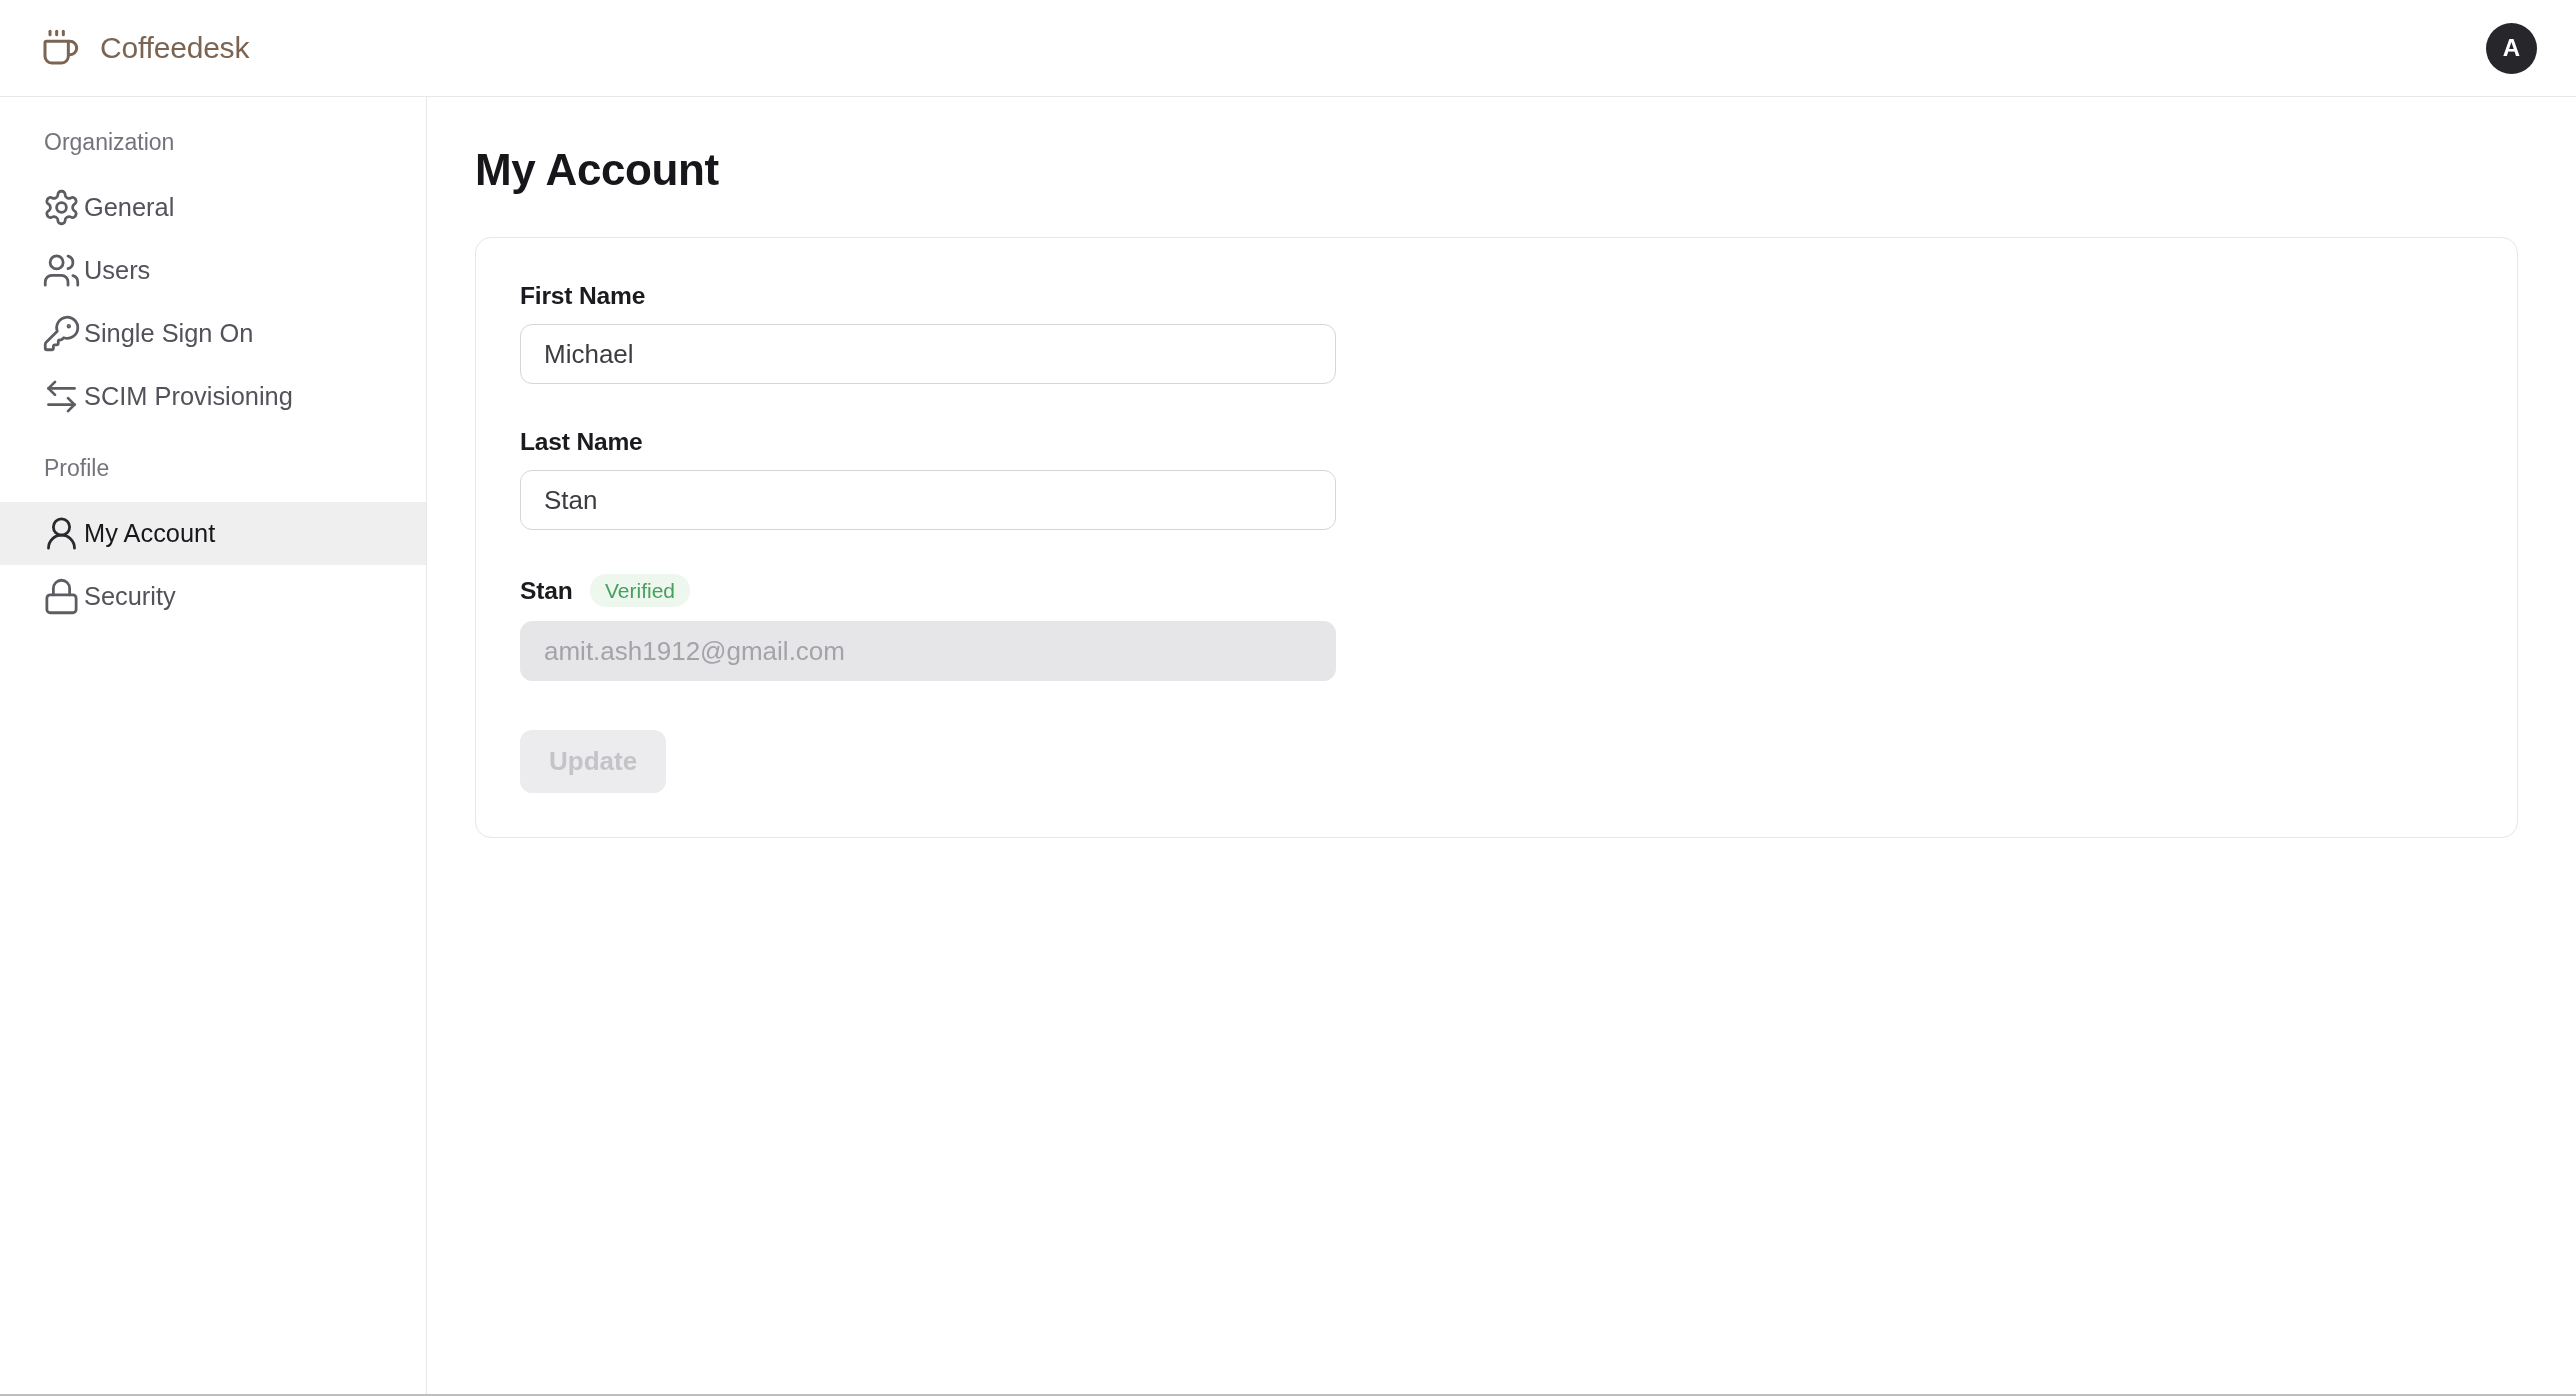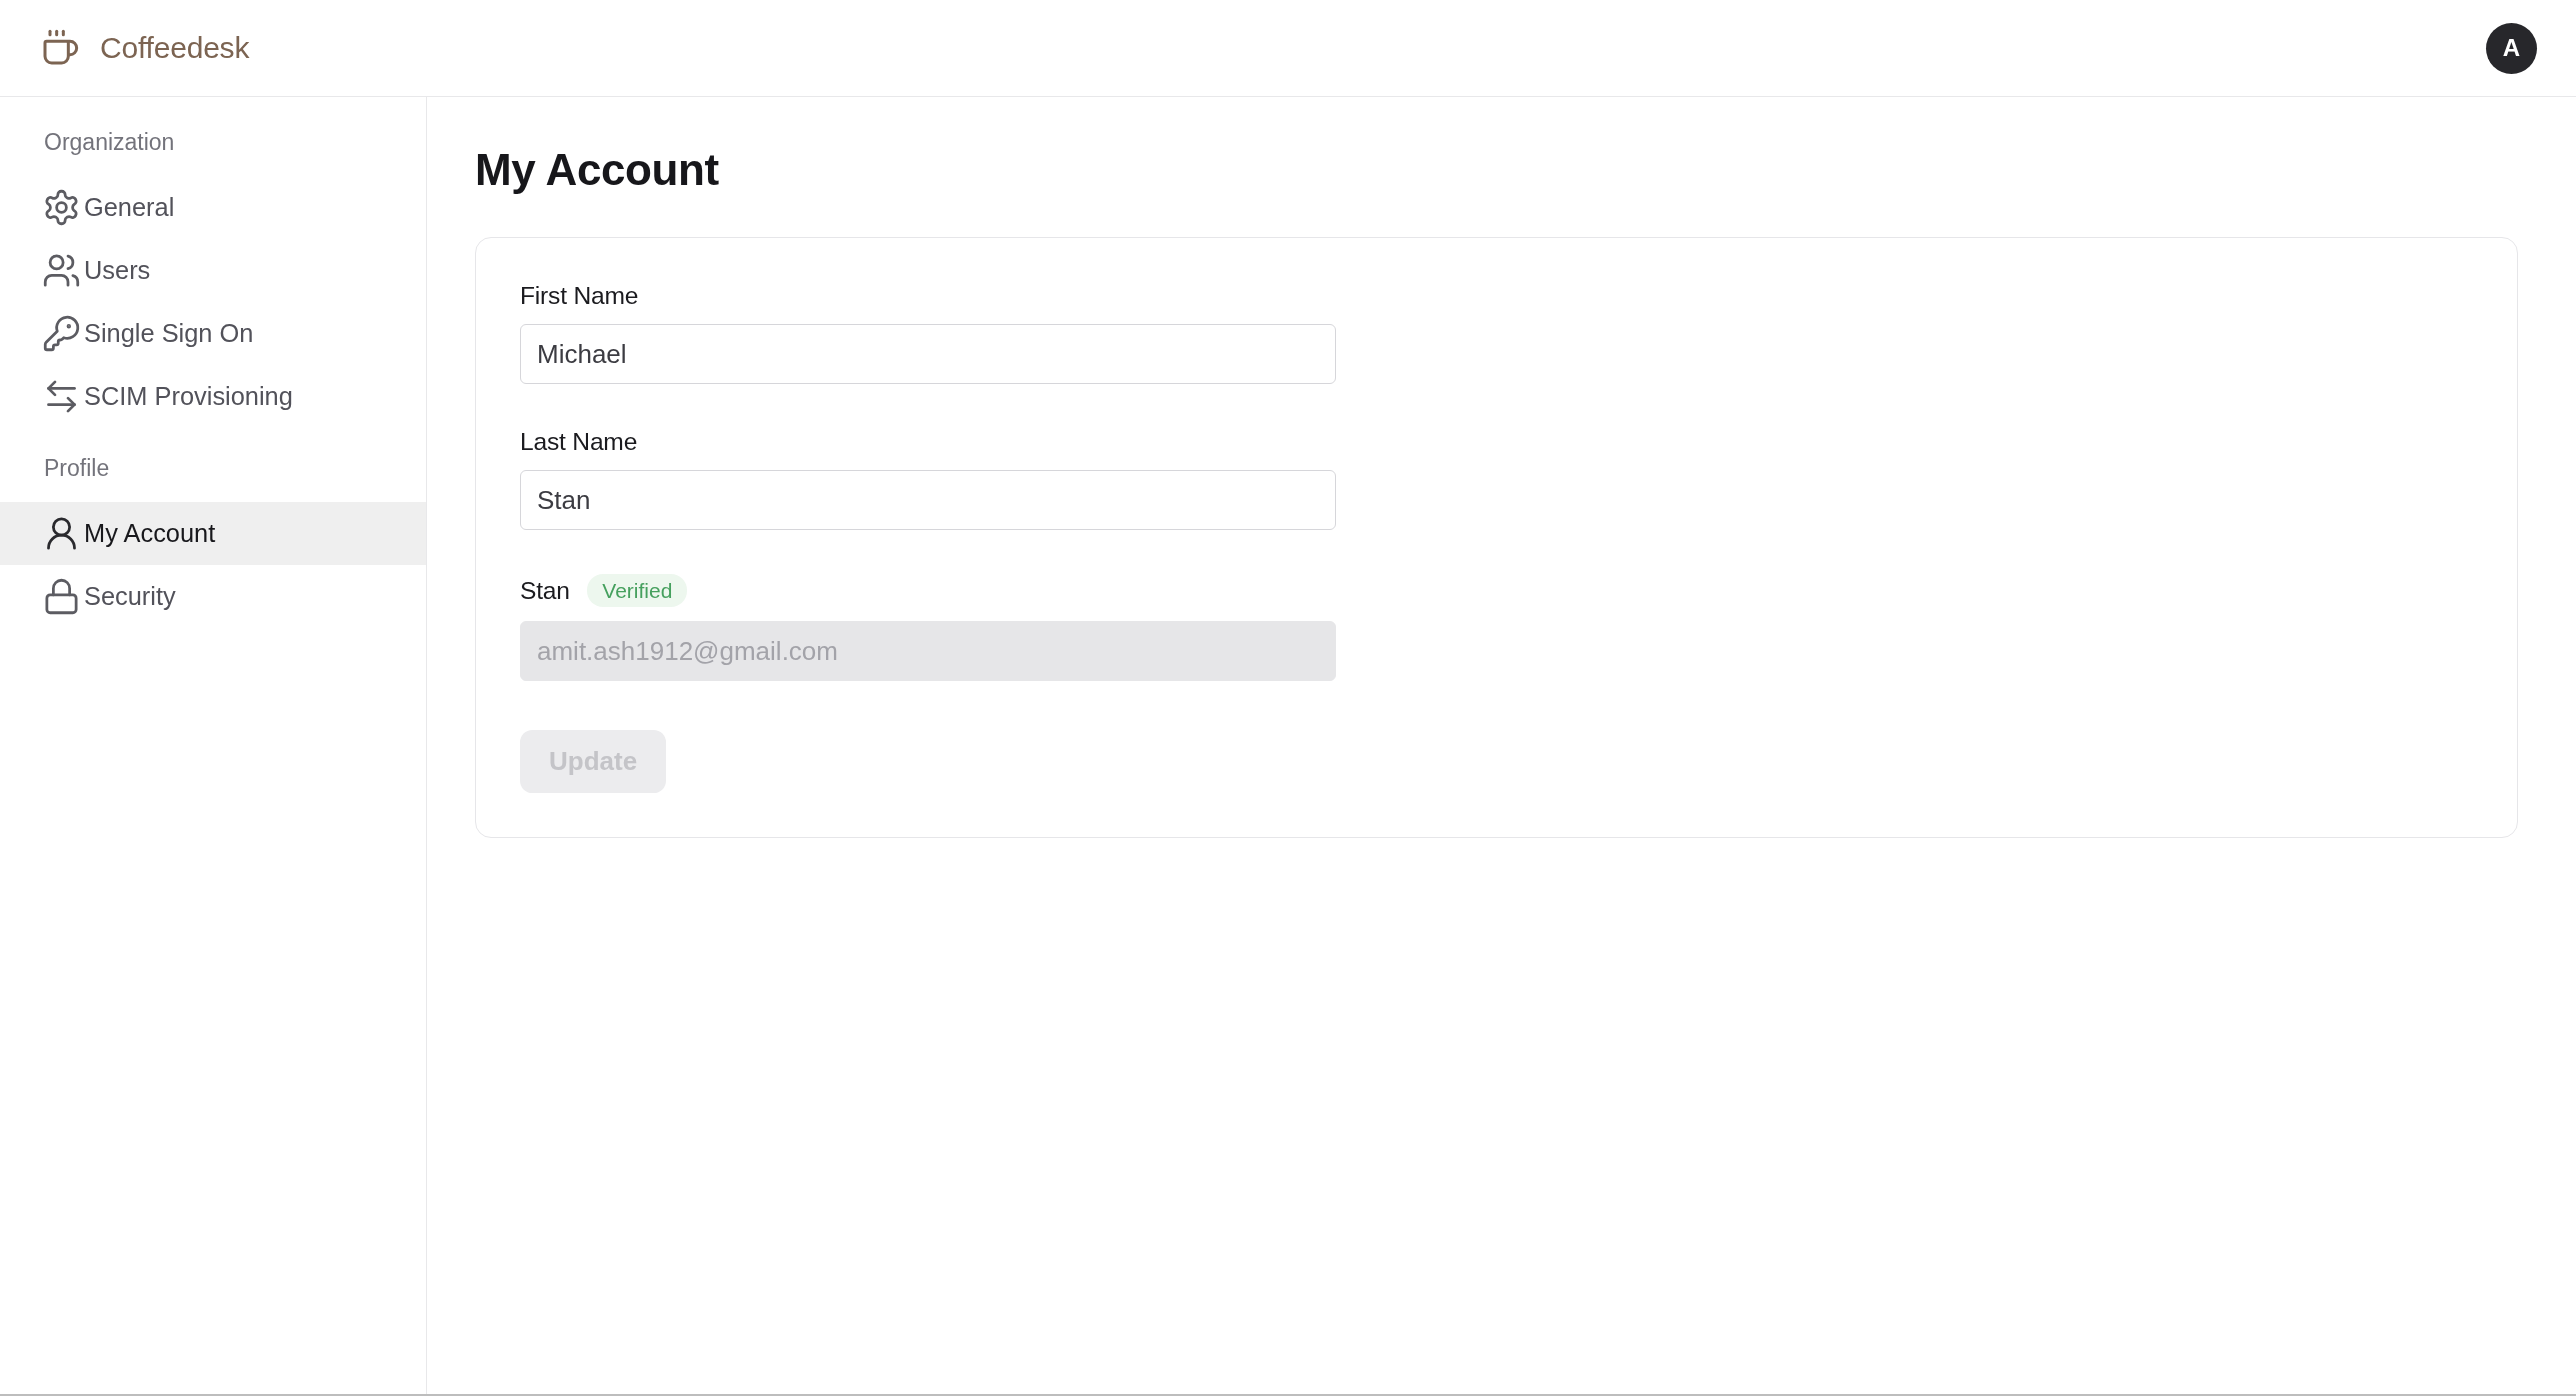--- a/index.html
+++ b/index.html
@@ -31,28 +31,28 @@
   .nav-item.active svg{color:#2a2a2e;}
 
   .main{flex:1;box-sizing:border-box;padding:46px 0 0 48px;}
   .page-title{margin:0;font-size:44px;line-height:54px;font-weight:600;
               color:#17171b;letter-spacing:-0.4px;}
 
   
   .card{margin-top:40px;width:2043px;box-sizing:border-box;background:#fff;
         border:1.8px solid #e6e6e9;border-radius:16px;padding:44px;}
   .field{margin-bottom:44px;}
-  .field-label{display:block;font-size:24.6px;font-weight:400;color:#1b1b1f;
+  .field-label{display:block;font-size:24.6px;font-weight:700;color:#1b1b1f;
                margin-bottom:14px;letter-spacing:-0.2px;}
   .label-row{display:flex;align-items:center;gap:17.5px;margin-bottom:14px;}
   .label-row .field-label{margin-bottom:0;}
   .badge{font-size:21px;color:#46a05e;background:#edf7ee;border-radius:16px;
          padding:6.1px 15px;line-height:1;}
   .text-input{width:816px;height:60px;box-sizing:border-box;display:block;
-              border:1.8px solid #d6d6da;border-radius:6px;padding:0 16px;
+              border:1.8px solid #d6d6da;border-radius:12px;padding:0 23px;
               font-size:26px;color:#3c3c42;background:#fff;outline:none;
               font-family:"Liberation Sans",sans-serif;}
   .text-input:disabled{background:#e6e6e8;border-color:#e6e6e8;color:#a3a3a9;}
   .update-btn{margin-top:5.3px;height:63px;padding:0 29px;border:none;
               border-radius:12.3px;background:#ececee;color:#c4c4c8;font-size:26px;
               font-weight:700;font-family:"Liberation Sans",sans-serif;}
   .bottom-edge{position:absolute;left:0;right:0;bottom:0;height:2.6px;background:#bdbdbd;}
 </style>
 </head>
 <body>

